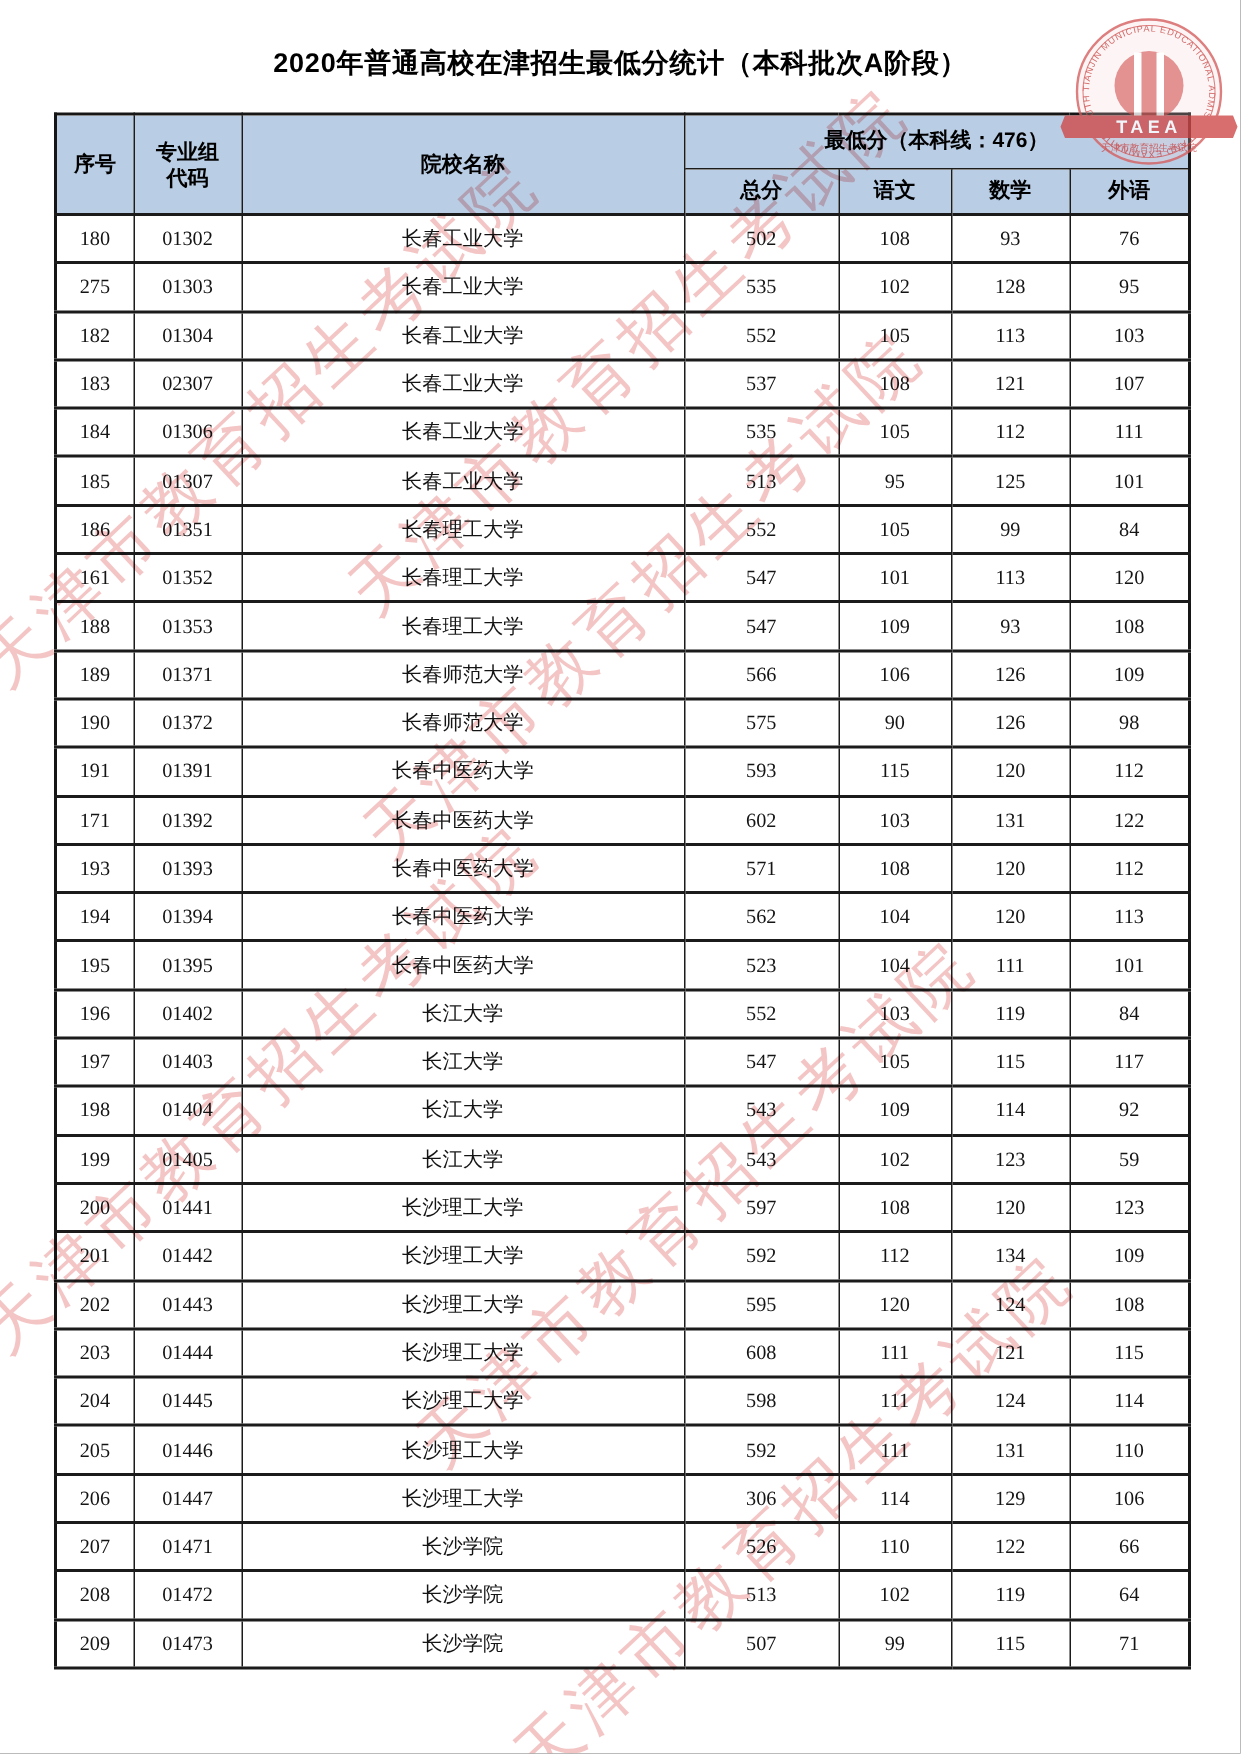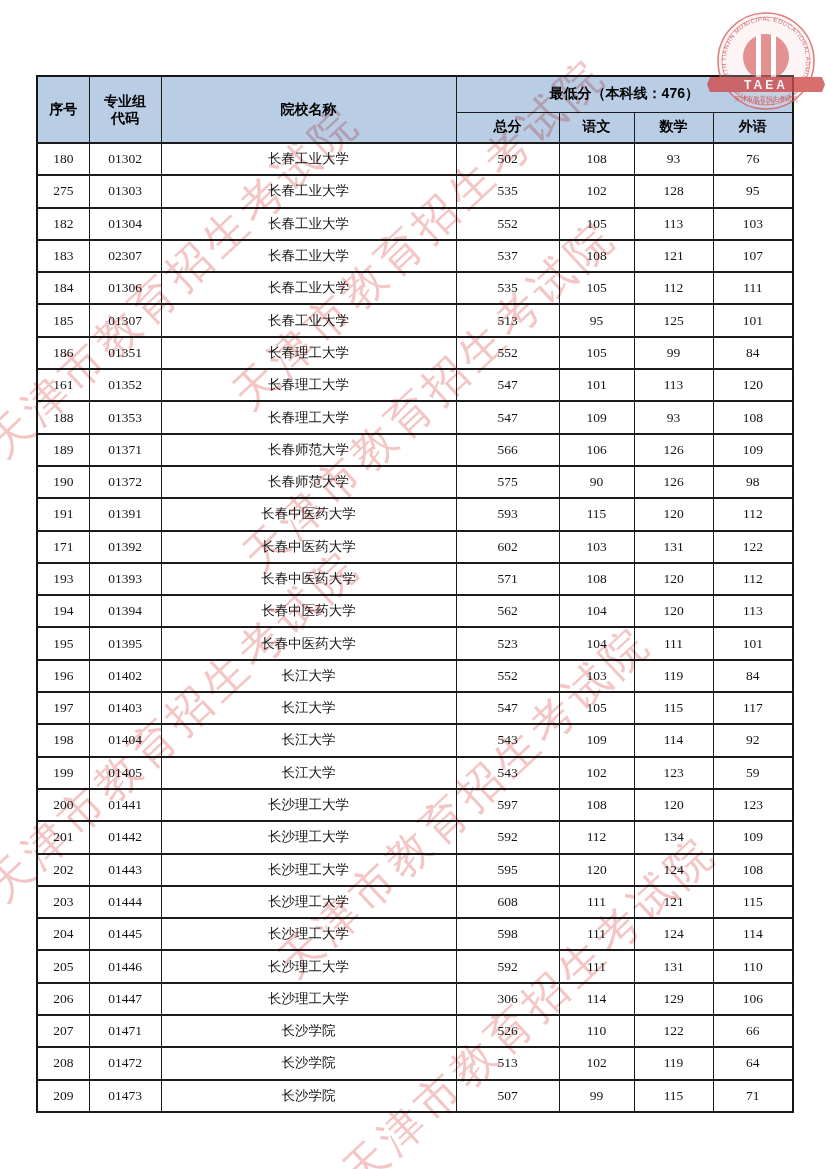--- a/index.html
+++ b/index.html
@@ -102,20 +102,21 @@
       <circle cx="60" cy="56" r="23" fill="#d66060" fill-opacity="0.85"></circle>
       <rect x="50" y="34" width="5" height="44" fill="#ffffff"></rect>
       <rect x="65" y="34" width="5" height="44" fill="#ffffff"></rect>
     </g>
 
     <polygon points="4,76 116,76 119,83.5 116,91 4,91 1,83.5" fill="#cf4a4a"></polygon>
     <text x="60" y="87.5" text-anchor="middle" font-size="12" font-weight="bold" fill="#ffffff" letter-spacing="3" font-family="Liberation Sans, DejaVu Sans, sans-serif">TAEA</text>
     <text x="60" y="99.5" text-anchor="middle" font-size="6.4" fill="#c94848">天津市教育招生考试院</text>
   </svg>
 
+  <h1 class="title">2020年普通高校在津招生最低分统计（本科批次A阶段）</h1>
 
   <table class="scores">
     <colgroup>
       <col style="width:52px">
         <col style="width:72px">
         <col style="width:295px">
       <col style="width:103px">
         <col style="width:75px">
         <col style="width:79px">
         <col style="width:80px">

